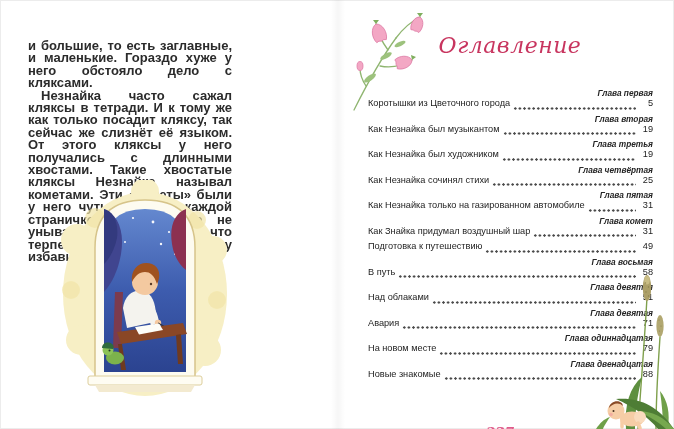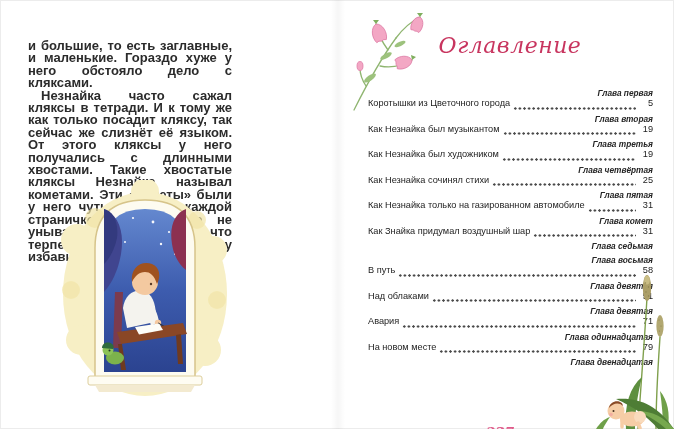--- a/index.html
+++ b/index.html
@@ -218,21 +218,25 @@
   <div class="toc-entry">
     <div class="toc-chapter">Глава комет</div>
     <div class="toc-line">
       <span class="toc-text">Как Знайка придумал воздушный шар</span>
       <span class="toc-dots"></span>
       <span class="toc-page">31</span>
     </div>
   </div>
 
   <div class="toc-entry">
-    <div class="toc-chapter">Глава седьмая</div>
+    <div class="toc-line">
+      <span class="toc-text">Подготовка к путешествию</span>
+      <span class="toc-dots"></span>
+      <span class="toc-page">49</span>
+    </div>
   </div>
 
   <div class="toc-entry">
     <div class="toc-chapter">Глава восьмая</div>
     <div class="toc-line">
       <span class="toc-text">В путь</span>
       <span class="toc-dots"></span>
       <span class="toc-page">58</span>
     </div>
   </div>
@@ -259,20 +263,25 @@
     <div class="toc-chapter">Глава одиннадцатая</div>
     <div class="toc-line">
       <span class="toc-text">На новом месте</span>
       <span class="toc-dots"></span>
       <span class="toc-page">79</span>
     </div>
   </div>
 
   <div class="toc-entry">
     <div class="toc-chapter">Глава двенадцатая</div>
+    <div class="toc-line">
+      <span class="toc-text">Новые знакомые</span>
+      <span class="toc-dots"></span>
+      <span class="toc-page">88</span>
+    </div>
   </div>
 </div>
 
     <div class="folio">
       <svg width="18" height="8" viewBox="0 0 18 8">
         <path d="M1 4 Q 4 0 7 4 T 13 4 T 17 4" stroke="#ef9cbe" fill="none" stroke-width="1.6" stroke-linecap="round"></path>
       </svg>
       <span class="folio-num">237</span>
       <svg width="18" height="8" viewBox="0 0 18 8">
         <path d="M1 4 Q 4 0 7 4 T 13 4 T 17 4" stroke="#ef9cbe" fill="none" stroke-width="1.6" stroke-linecap="round"></path>

